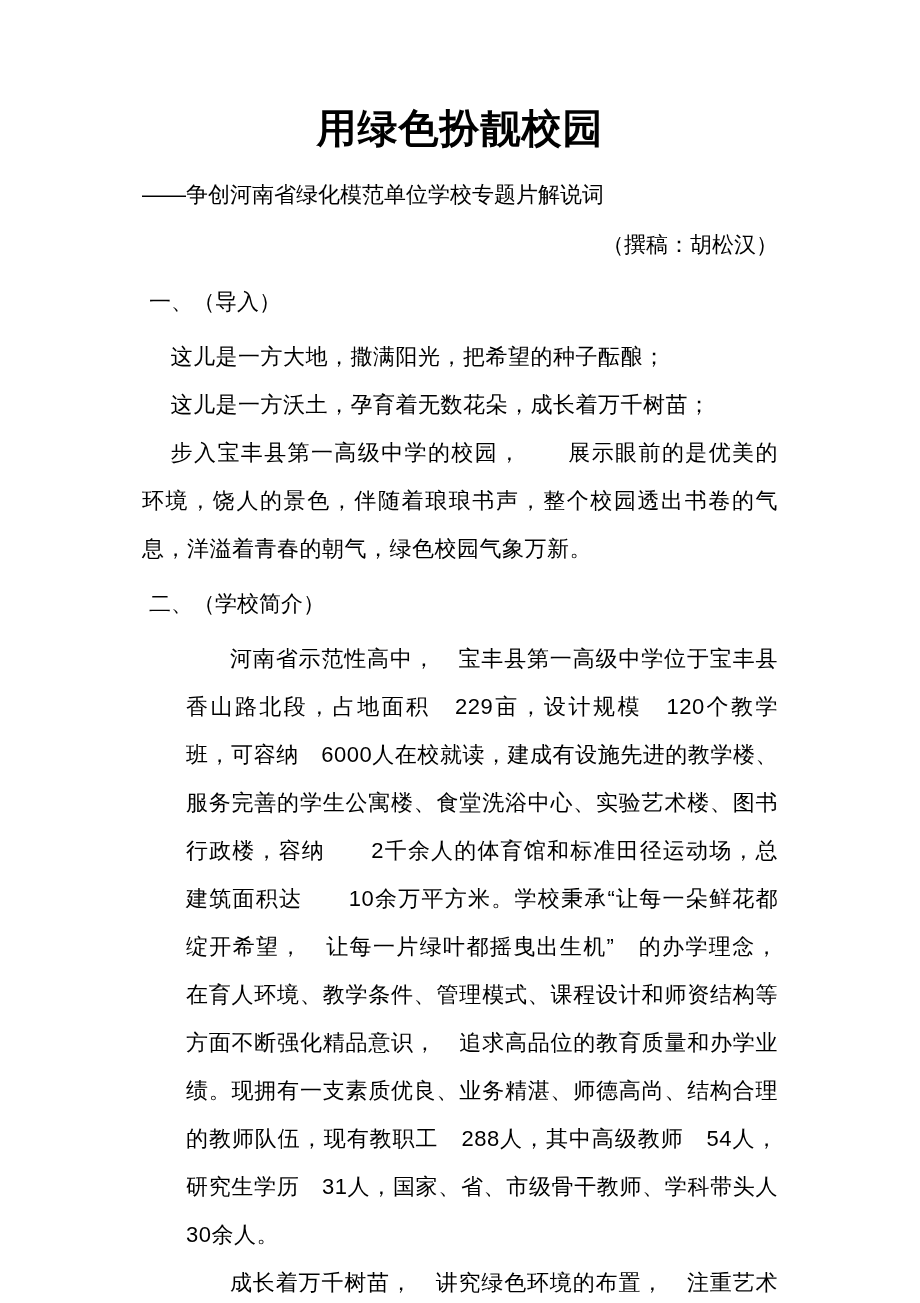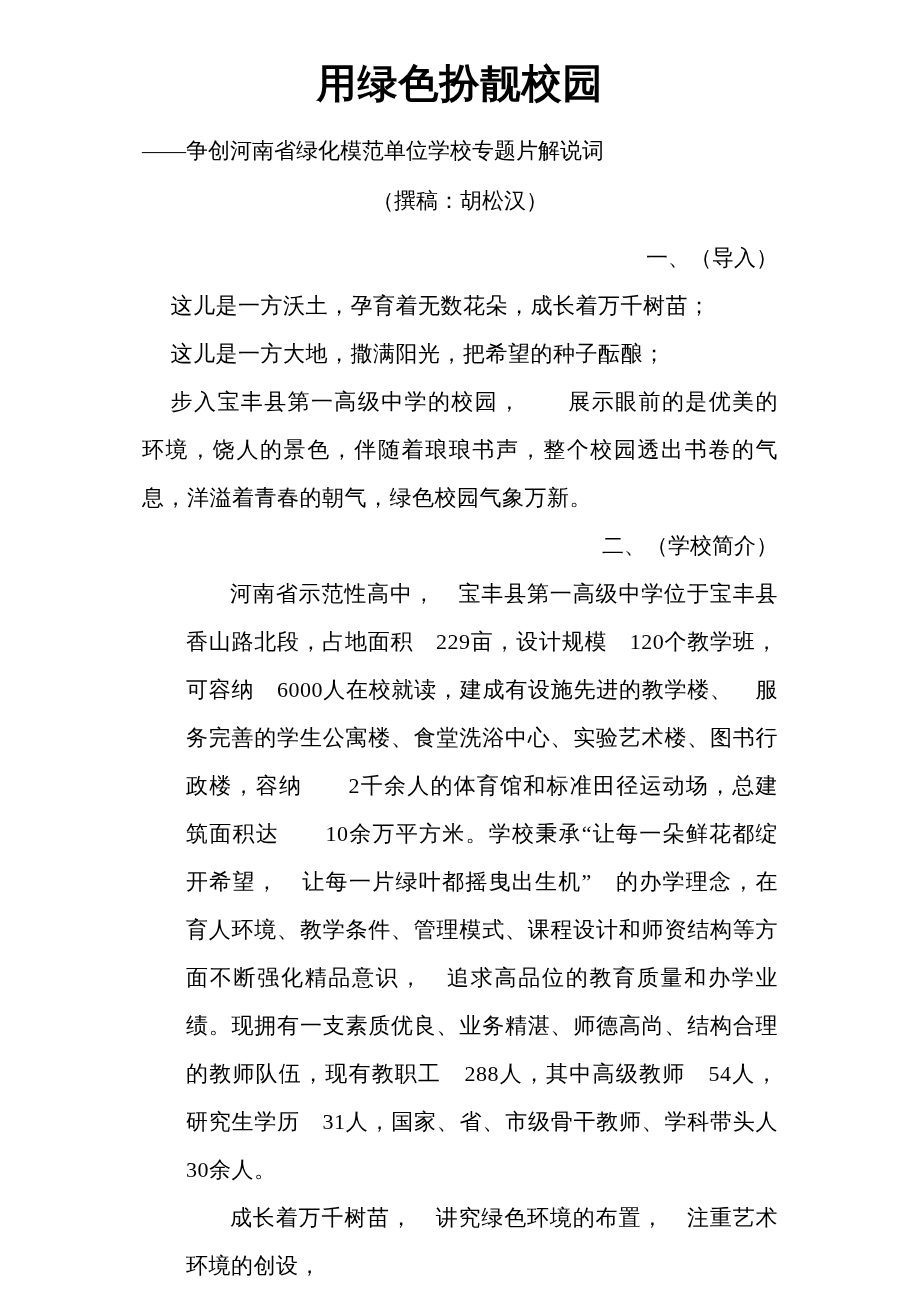--- a/index.html
+++ b/index.html
@@ -7,51 +7,51 @@
     padding: 0;
     background: #ffffff;
   }
   .page {
     position: relative;
     width: 920px;
     height: 1303px;
     margin: 0 auto;
     background: #ffffff;
     color: #000000;
-    font-family: Liberation Serif, serif;
+    font-family: Liberation Sans, sans-serif;
     box-sizing: border-box;
-    padding: 56px 142px 0 142px;
+    padding: 100px 142px 0 142px;
     overflow: hidden;
   }
   .doc-title {
     margin: 0 0 14px 0;
     font-size: 40px;
     font-weight: bold;
     text-align: center;
     line-height: 56px;
     letter-spacing: 1px;
   }
   .doc-subtitle {
     margin: 0;
     font-size: 22px;
     text-align: left;
     line-height: 50px;
     font-weight: normal;
   }
   .doc-byline {
     margin: 0 0 8px 0;
     font-size: 22px;
-    text-align: center;
+    text-align: right;
     line-height: 50px;
   }
   .sec-heading {
-    margin: 0;
+    margin: 7px;
     font-size: 22px;
     line-height: 48px;
-    text-align: right;
+    text-align: left;
   }
   .body-par {
     margin: 0;
     font-size: 22px;
     line-height: 48px;
     text-align: justify;
     text-align-last: left;
     letter-spacing: 0.5px;
   }
   .indent-sm { text-indent: 1.3em; }
@@ -63,23 +63,23 @@
 <div class="page">
 
   <h1 class="doc-title">用绿色扮靓校园</h1>
 
   <p class="doc-subtitle">——争创河南省绿化模范单位学校专题片解说词</p>
 
   <p class="doc-byline">（撰稿：胡松汉）</p>
 
   <p class="sec-heading">一、（导入）</p>
 
+  <p class="body-par indent-sm">这儿是一方大地，撒满阳光，把希望的种子酝酿；</p>
+
   <p class="body-par indent-sm">这儿是一方沃土，孕育着无数花朵，成长着万千树苗；</p>
-
-  <p class="body-par indent-sm">这儿是一方大地，撒满阳光，把希望的种子酝酿；</p>
 
   <p class="body-par indent-sm">步入宝丰县第一高级中学的校园，　　展示眼前的是优美的环境，饶人的景色，伴随着琅琅书声，整个校园透出书卷的气息，洋溢着青春的朝气，绿色校园气象万新。</p>
 
   <p class="sec-heading">二、（学校简介）</p>
 
   <p class="body-par indent-lg">河南省示范性高中，　宝丰县第一高级中学位于宝丰县香山路北段，占地面积　229亩，设计规模　120个教学班，可容纳　6000人在校就读，建成有设施先进的教学楼、　服务完善的学生公寓楼、食堂洗浴中心、实验艺术楼、图书行政楼，容纳　　2千余人的体育馆和标准田径运动场，总建筑面积达　　10余万平方米。学校秉承“让每一朵鲜花都绽开希望，　让每一片绿叶都摇曳出生机”　的办学理念，在育人环境、教学条件、管理模式、课程设计和师资结构等方面不断强化精品意识，　追求高品位的教育质量和办学业绩。现拥有一支素质优良、业务精湛、师德高尚、结构合理的教师队伍，现有教职工　288人，其中高级教师　54人，研究生学历　31人，国家、省、市级骨干教师、学科带头人　　30余人。</p>
 
   <p class="body-par indent-lg">成长着万千树苗，　讲究绿色环境的布置，　注重艺术环境的创设，</p>
 
 </div>

